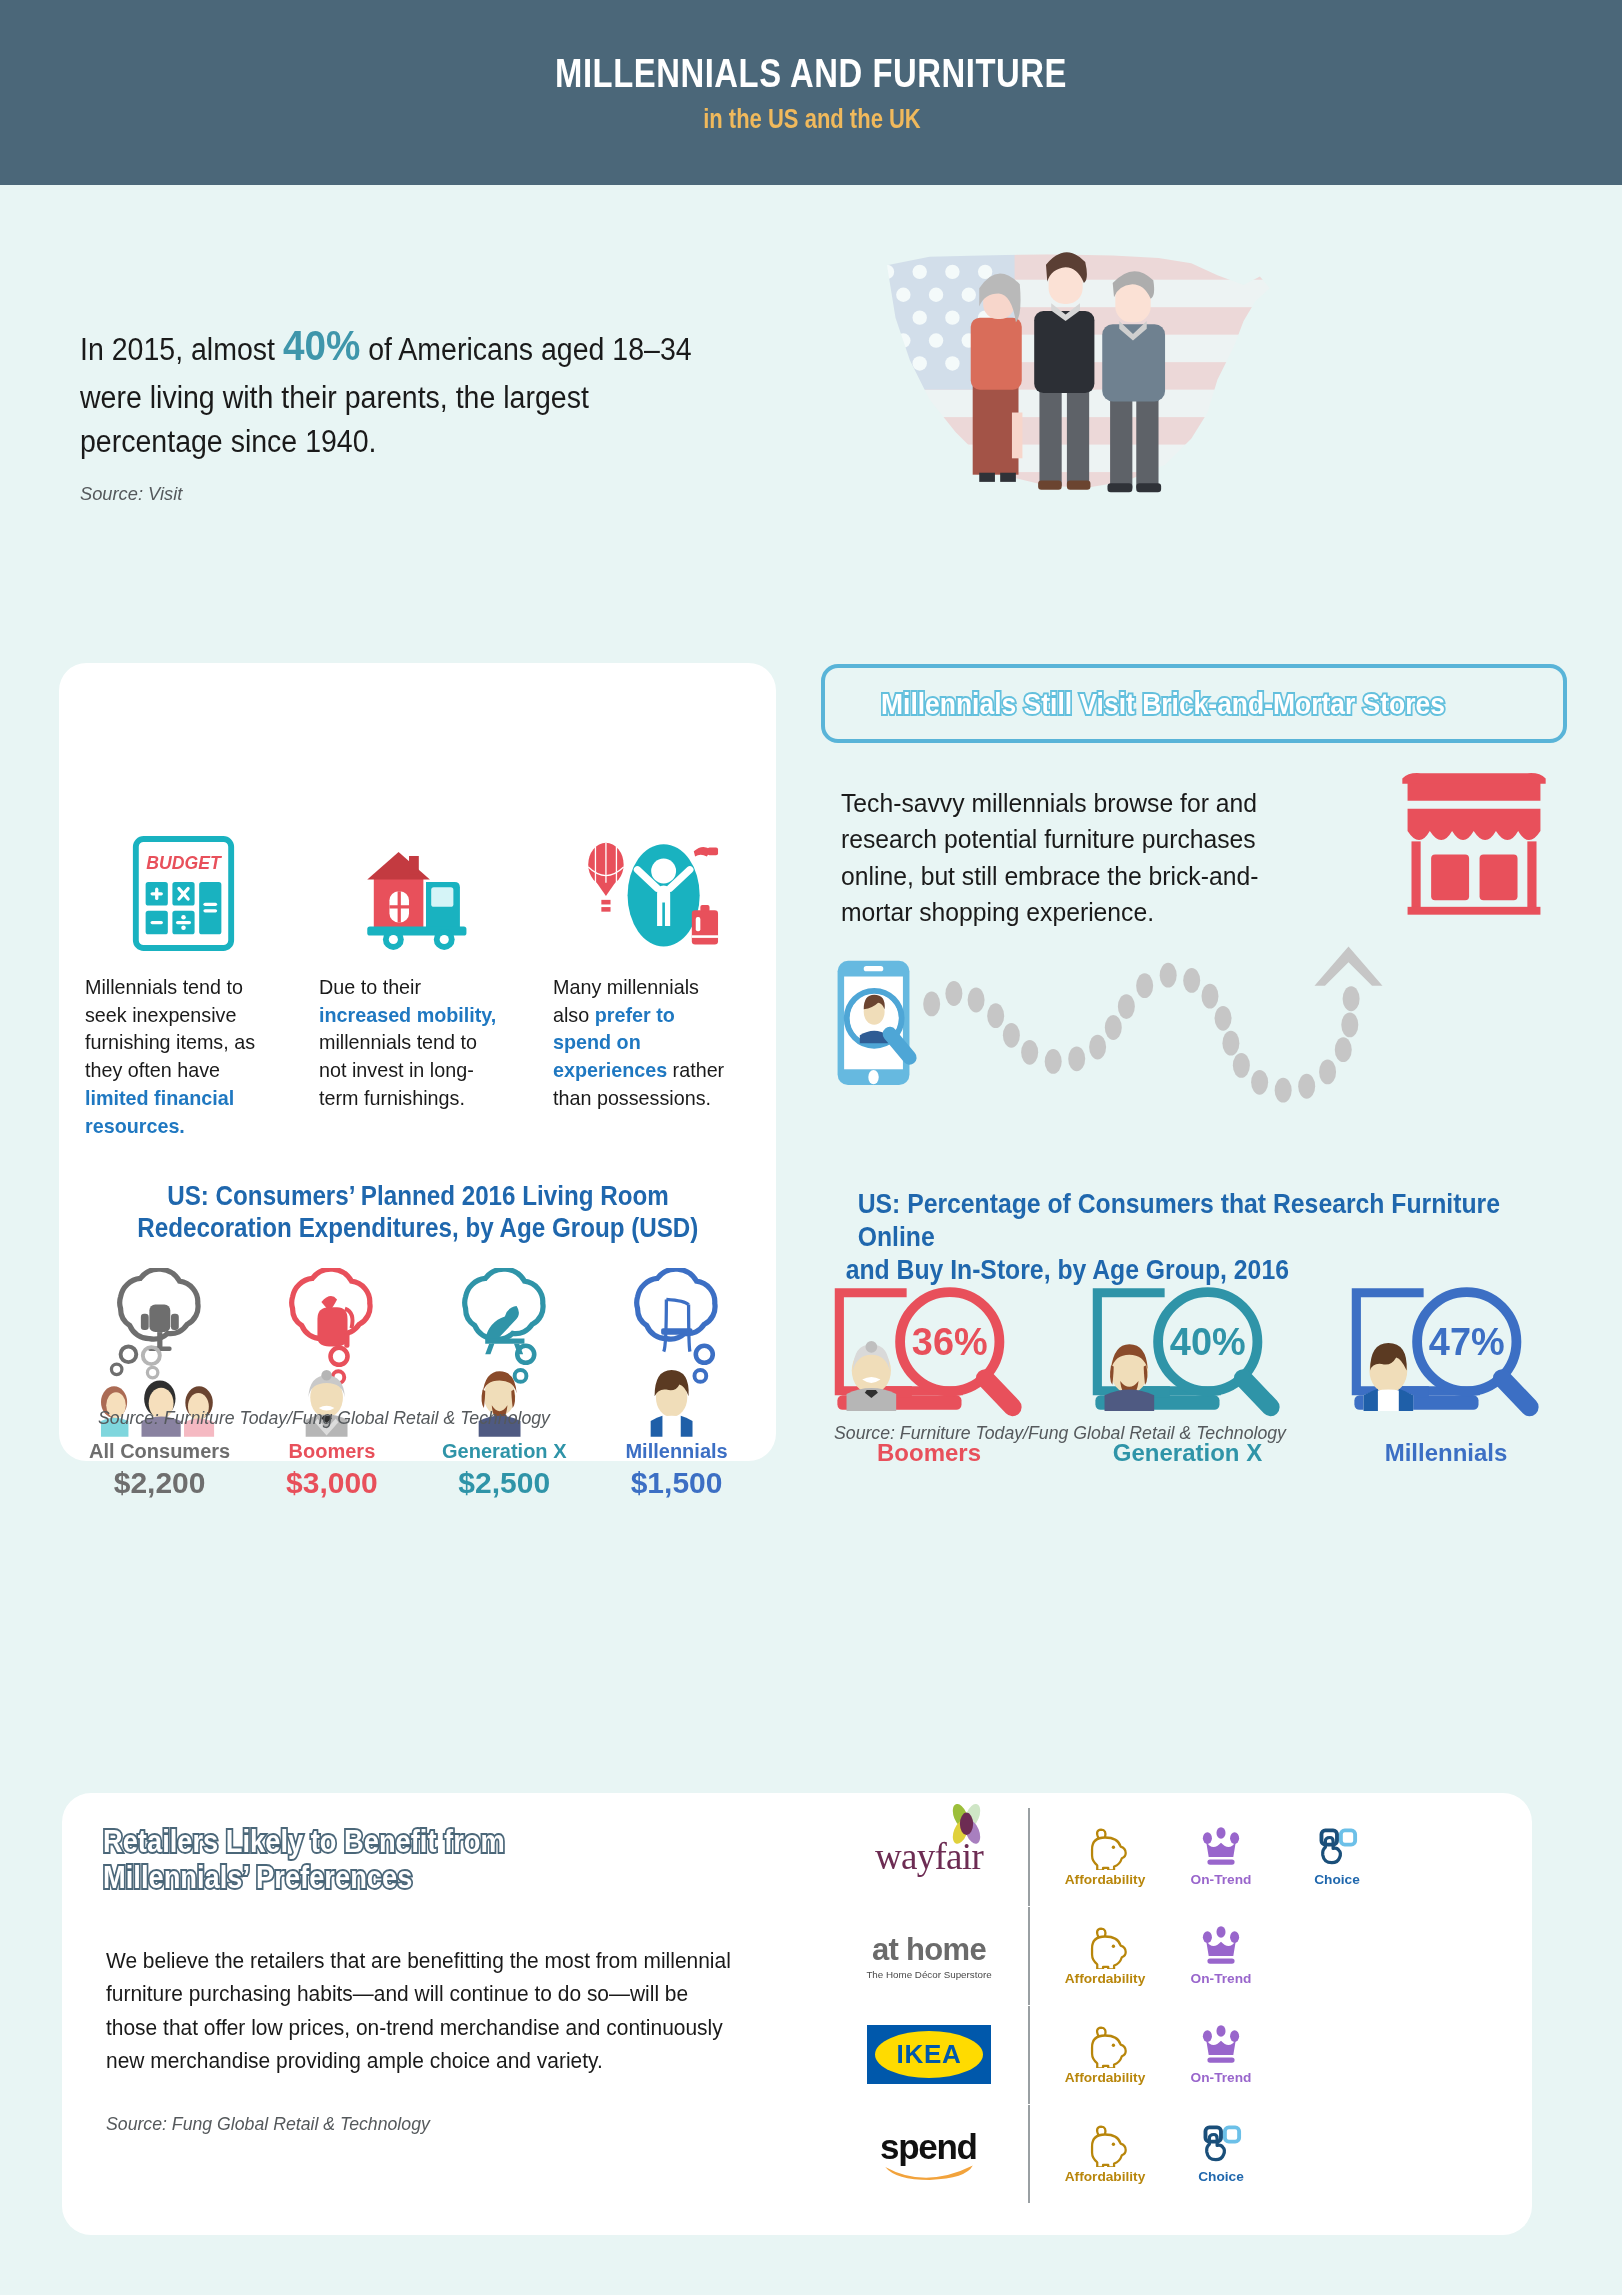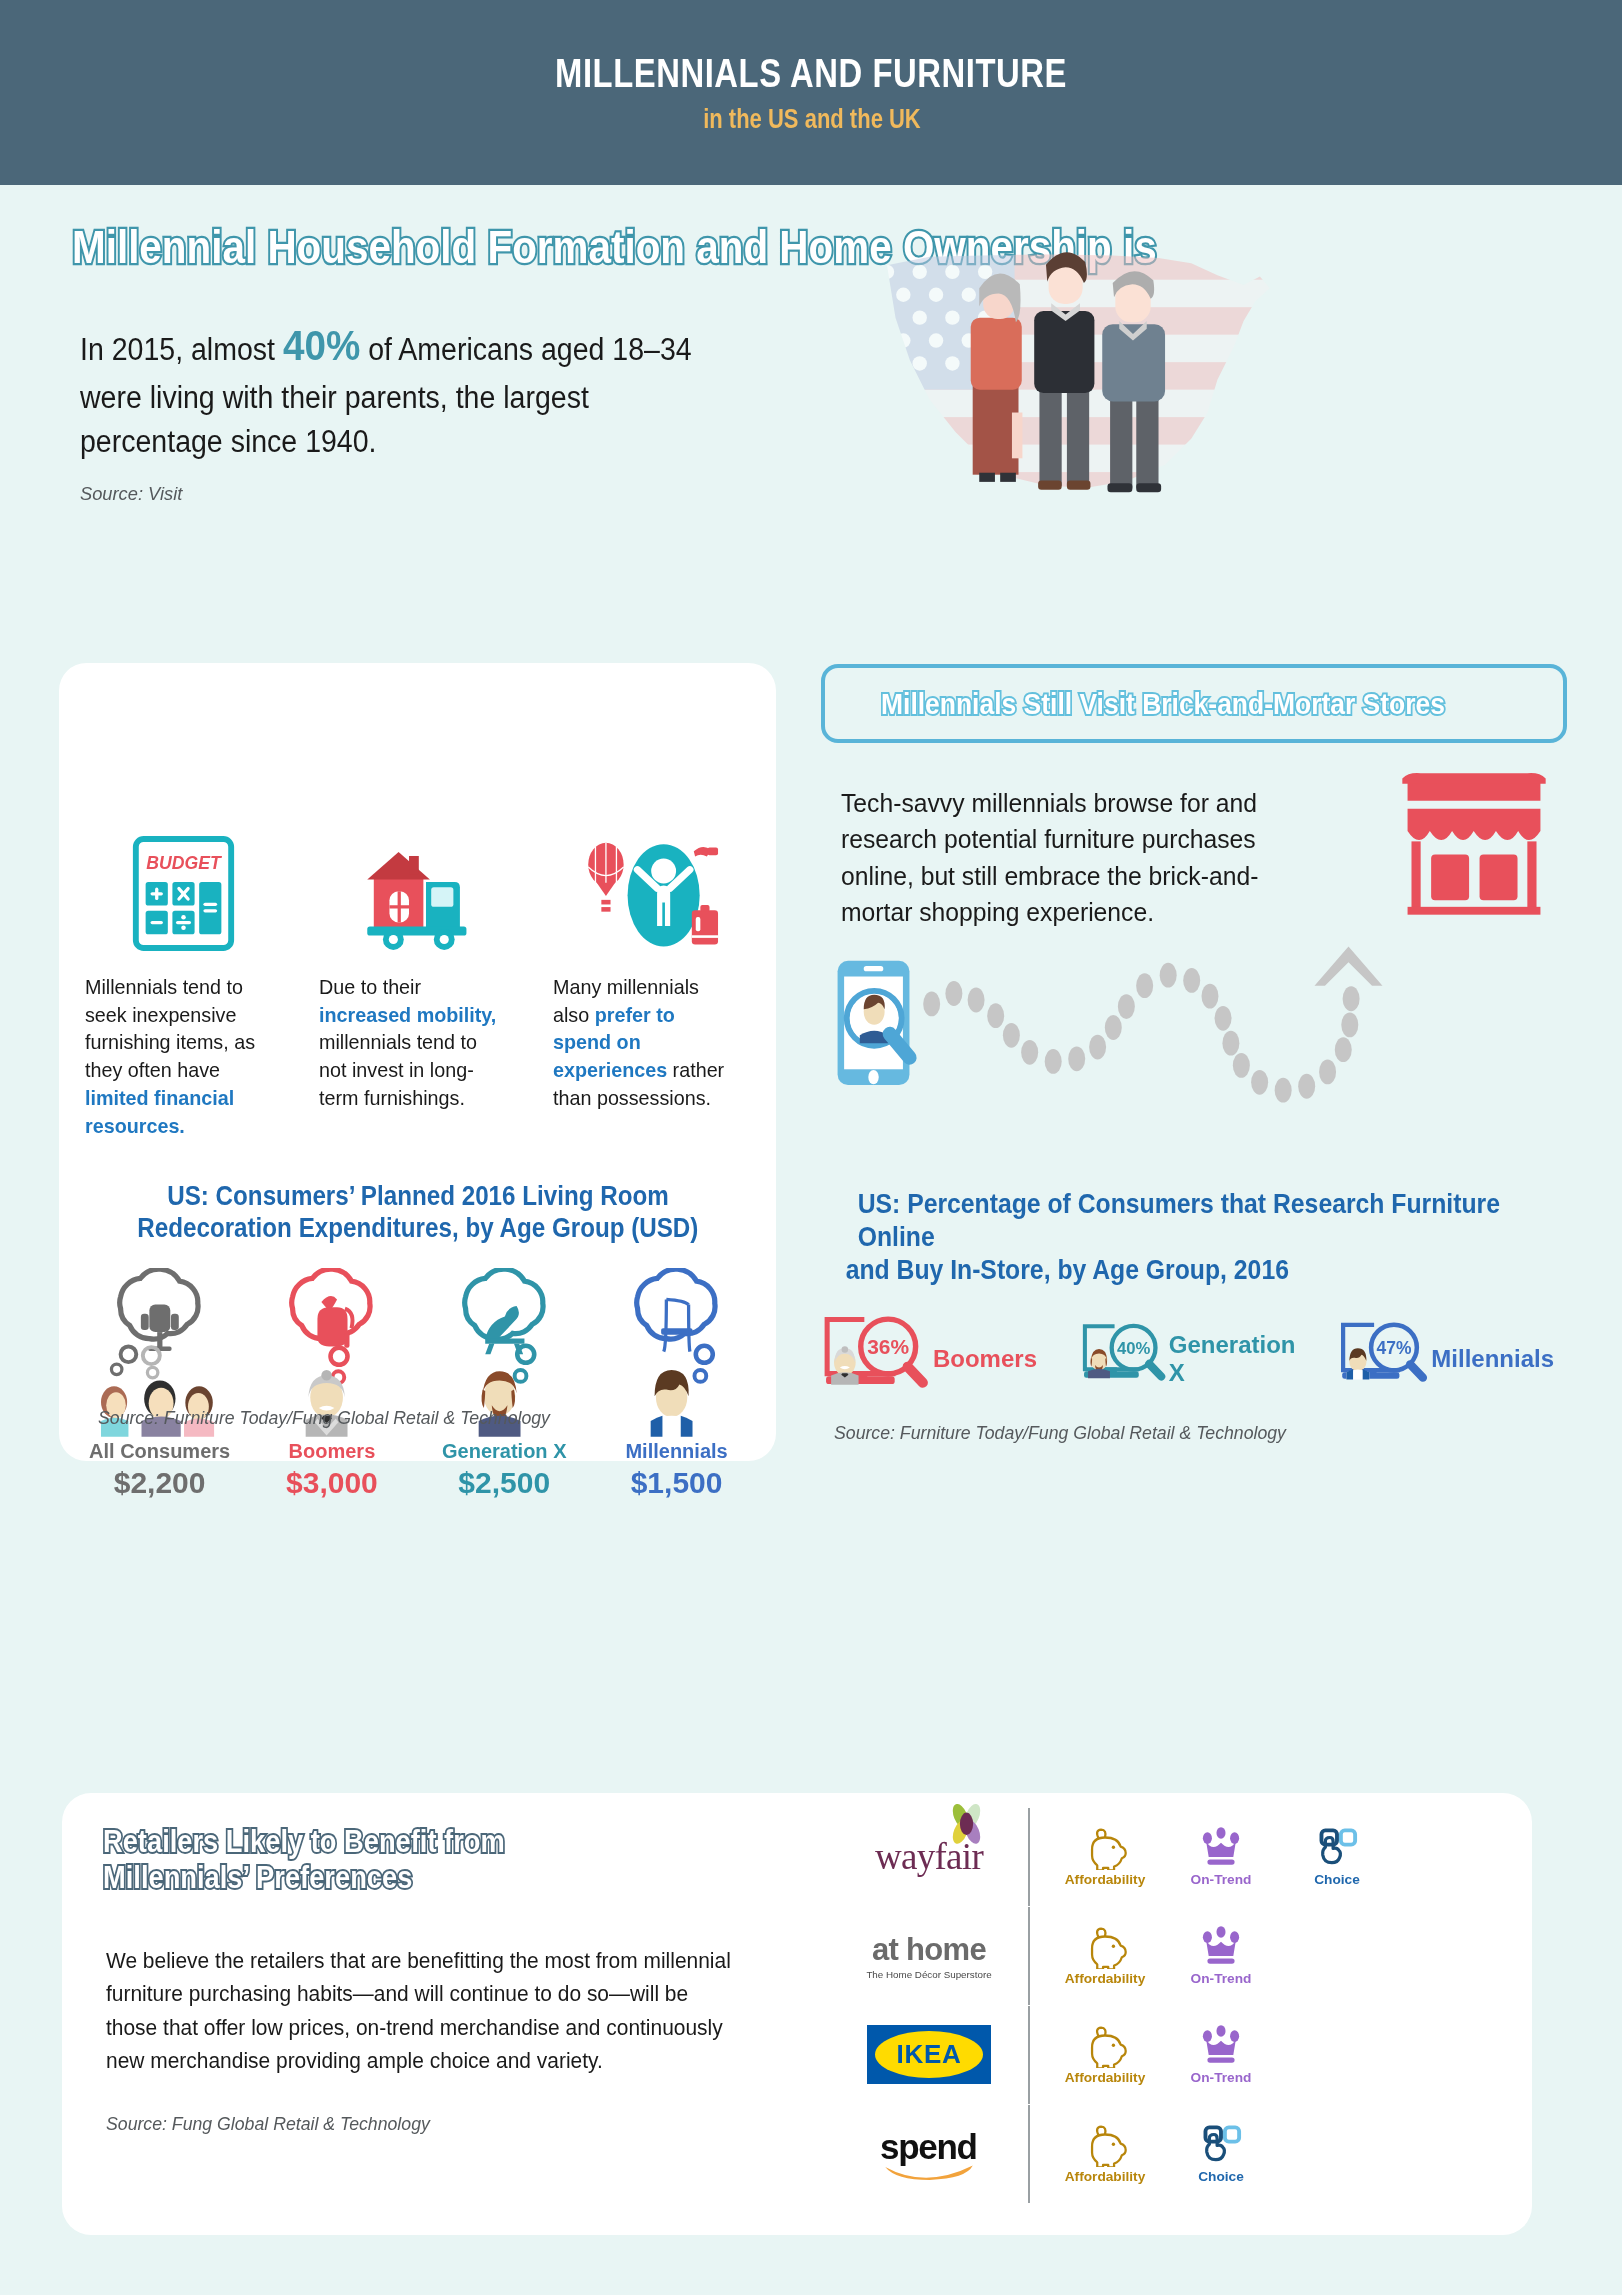--- a/index.html
+++ b/index.html
@@ -158,21 +158,21 @@
   .shop-icon { position: absolute; left: 576px; top: 108px; }
   .journey   { position: absolute; left: 11.8px;  top: 272px; }
 
   .rpct-title {
     position: absolute; left: 0; top: 523px; width: 733px;
     font-size: 27.5px; color: #1f67ad; font-weight: bold; line-height: 1.2;
   }
   .rpct-title span { transform: scaleX(0.90); display: inline-block; }
   .rpct-row { position: absolute; left: 0; top: 615px; width: 733px;
               display: flex; justify-content: space-between; }
-  .rpct-col { width: 216px; display: flex; flex-direction: row; align-items: center; }
+  .rpct-col { width: 216px; display: flex; flex-direction: column; align-items: center; }
   .rpct-label { margin-top: 13px; font-size: 24px; font-weight: bold; }
   .card-right .src-note { position: absolute; left: 13px; top: 759px; }
 
   
   .card-bottom {
     position: absolute; left: 62px; top: 1793px;
     width: 1470px; height: 442px;
     background: #ffffff; border-radius: 29px;
   }
   .cb-title { position: absolute; left: 41px; top: 31px; font-size: 31px; }
@@ -220,23 +220,20 @@
 </head>
 <body>
 
 <div class="header">
   <h1>MILLENNIALS AND FURNITURE</h1>
   <h2>in the US and the UK</h2>
 </div>
 
 <div class="sec1">
 
-  <div class="sec1-title">
-    <span class="outline-head oh-teal">Millennial Household Formation and Home Ownership is</span>
-  </div>
 
 
   <div class="sec1-body">
     <span>In 2015, almost </span><span class="hi">40%</span><span> of Americans aged 18–34 were living with their parents, the largest percentage since 1940.</span>
   </div>
   <div class="sec1-source">Source: Visit</div>
 
   <svg class="illus-us" viewBox="0 0 700 470">
     <defs>
       <clipPath id="usmap">

